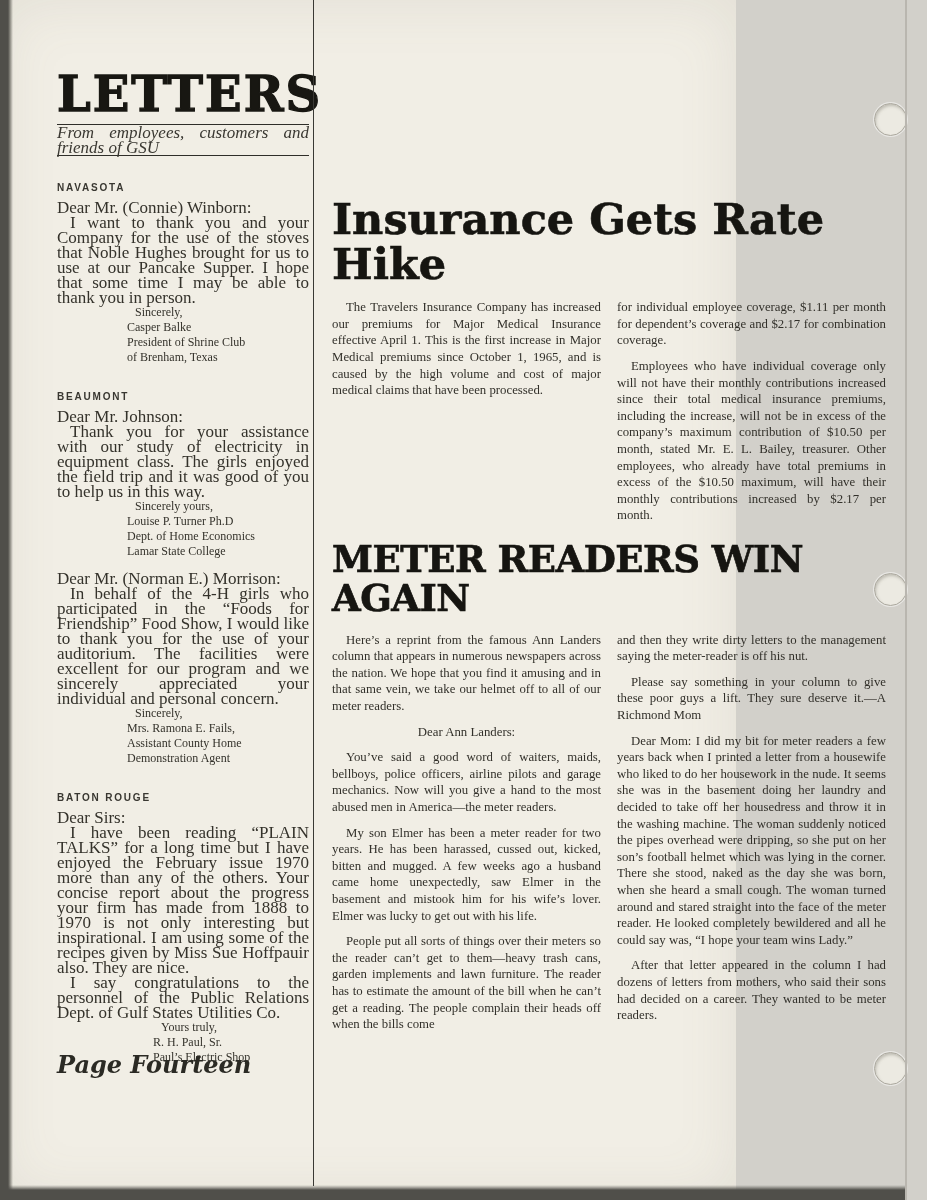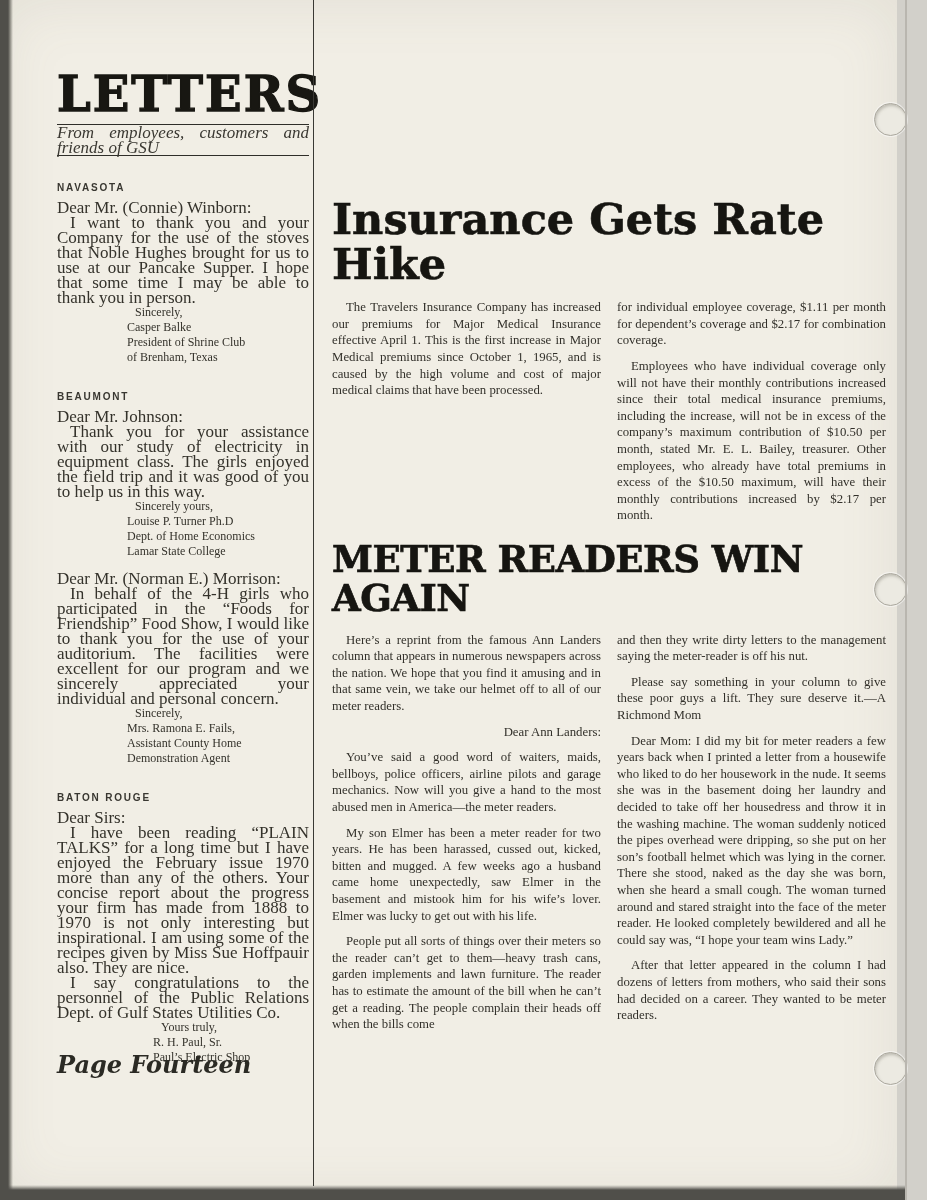--- a/index.html
+++ b/index.html
@@ -1,18 +1,18 @@
 <!DOCTYPE html>
 <html><head>
 <meta charset="utf-8">
 <style>
   html,body{margin:0;padding:0;background:#c8c6c0;}
   .canvas{position:relative;width:927px;height:1200px;background:#d2d0ca;overflow:hidden;
           font-family:"Liberation Serif", serif;}
-  .paper{position:absolute;left:0;top:0;width:897px;height:1200px;background:#f1eee5;
+  .paper{position:absolute;left:0;top:0;width:736px;height:1200px;background:#f1eee5;
          box-shadow:inset 0 0 60px rgba(120,115,100,.12);}
   
   .edge-left{position:absolute;left:0;top:0;width:13px;height:100%;
              background:linear-gradient(90deg,#504f4a 0 8px,#8a8880 10px,rgba(138,136,128,0) 100%);}
   .edge-bottom{position:absolute;left:0;bottom:0;width:907px;height:15px;
                background:linear-gradient(0deg,#504f4a 0 10px,rgba(80,79,74,.35) 13px,rgba(80,79,74,0) 100%);}
   .edge-right{position:absolute;left:905px;top:0;width:2px;height:100%;background:#b9b6af;}
   .divider-v{position:absolute;left:313px;top:0;width:1px;height:1186px;background:#3a3934;}
   .punch{position:absolute;left:874px;width:31px;height:31px;border-radius:50%;
          background:#eceae2;border:1px solid #aaa79d;
@@ -42,21 +42,21 @@
   .article.a1{top:197px;}
   .article.a2{top:540px;}
   .headline1{font-family:"DejaVu Serif", serif;font-weight:bold;font-size:43px;line-height:1.05;
              color:#161511;-webkit-text-stroke:.6px #161511;margin:0 0 12px 0;letter-spacing:0;}
   .headline2{font-family:"DejaVu Serif", serif;font-weight:bold;font-size:37px;line-height:1.05;
              color:#161511;-webkit-text-stroke:.7px #161511;margin:0 0 14px 0;letter-spacing:-.5px;}
   .cols{display:flex;gap:16px;}
   .col{flex:1 1 0;}
   .col p{margin:0 0 9px 0;font-size:12.8px;line-height:16.6px;text-align:justify;}
   .col p.ind{text-indent:14px;}
-  .col p.sal-line{text-align:right;margin-top:4px;}
+  .col p.sal-line{text-align:center;margin-top:4px;}
 </style>
 </head>
 <body>
 
 <div class="canvas">
   <div class="paper">
 
     <aside class="letters-col">
       <header>
         <h1 class="masthead-title">LETTERS</h1>

